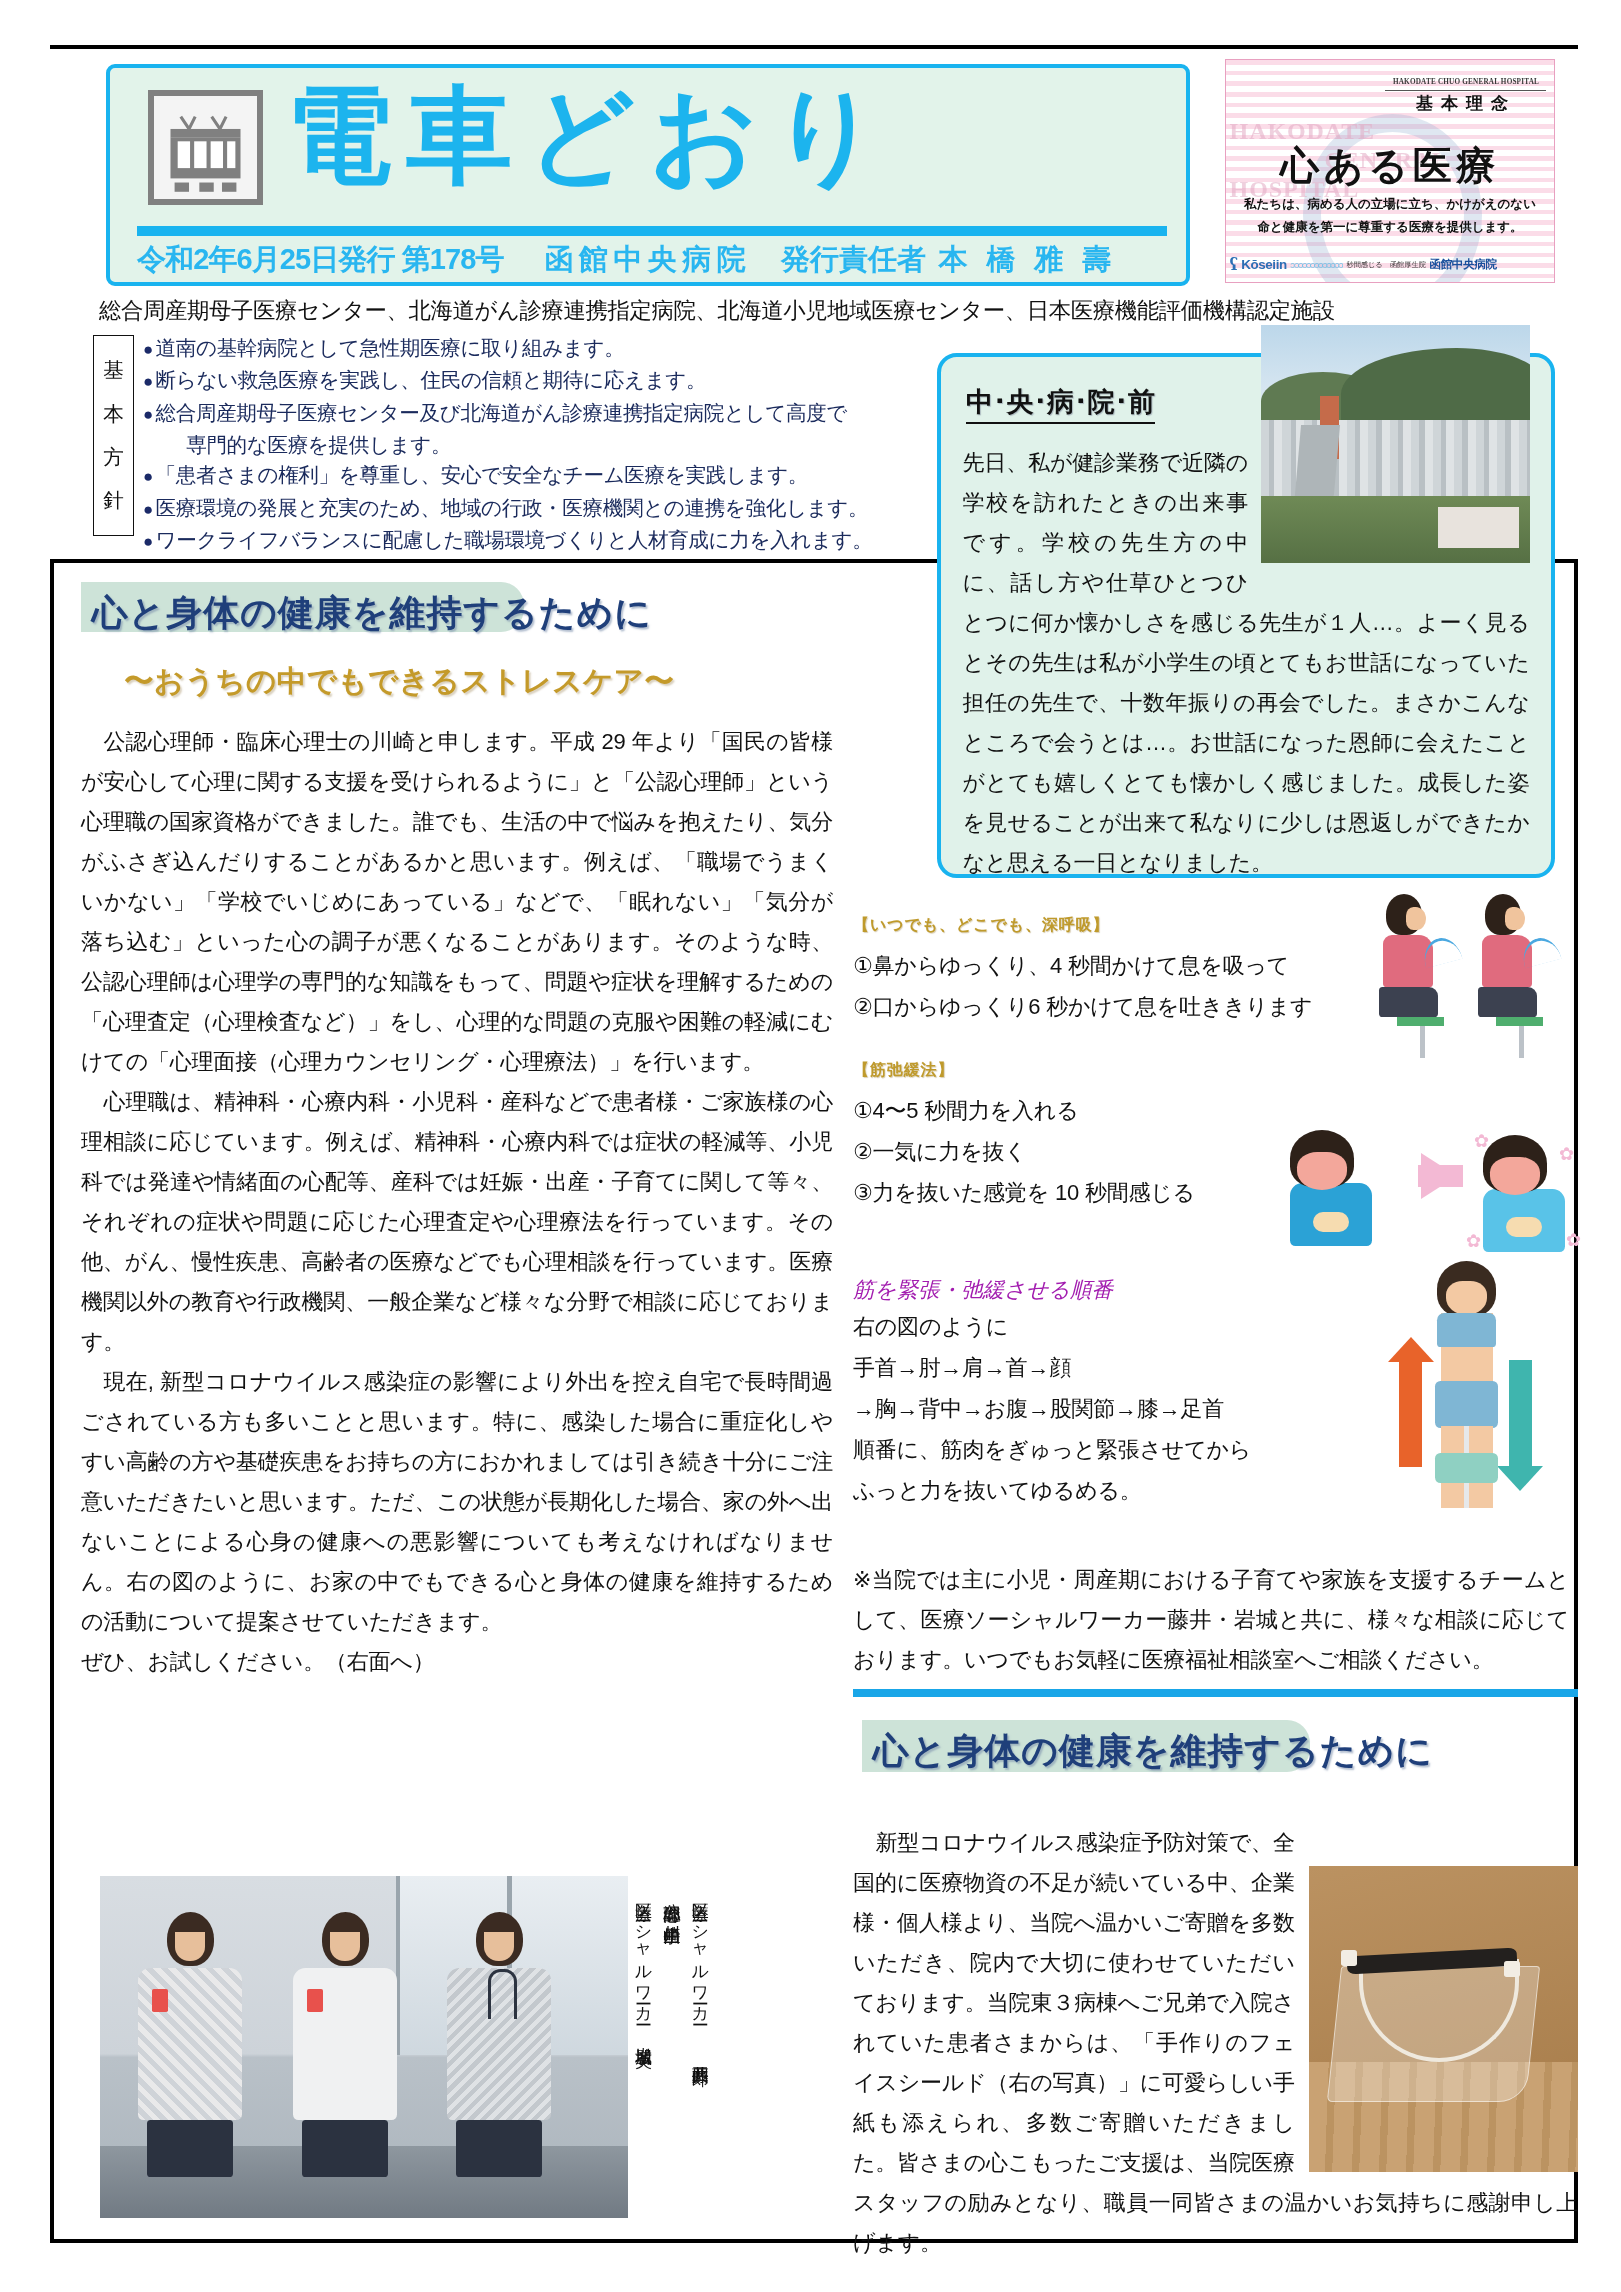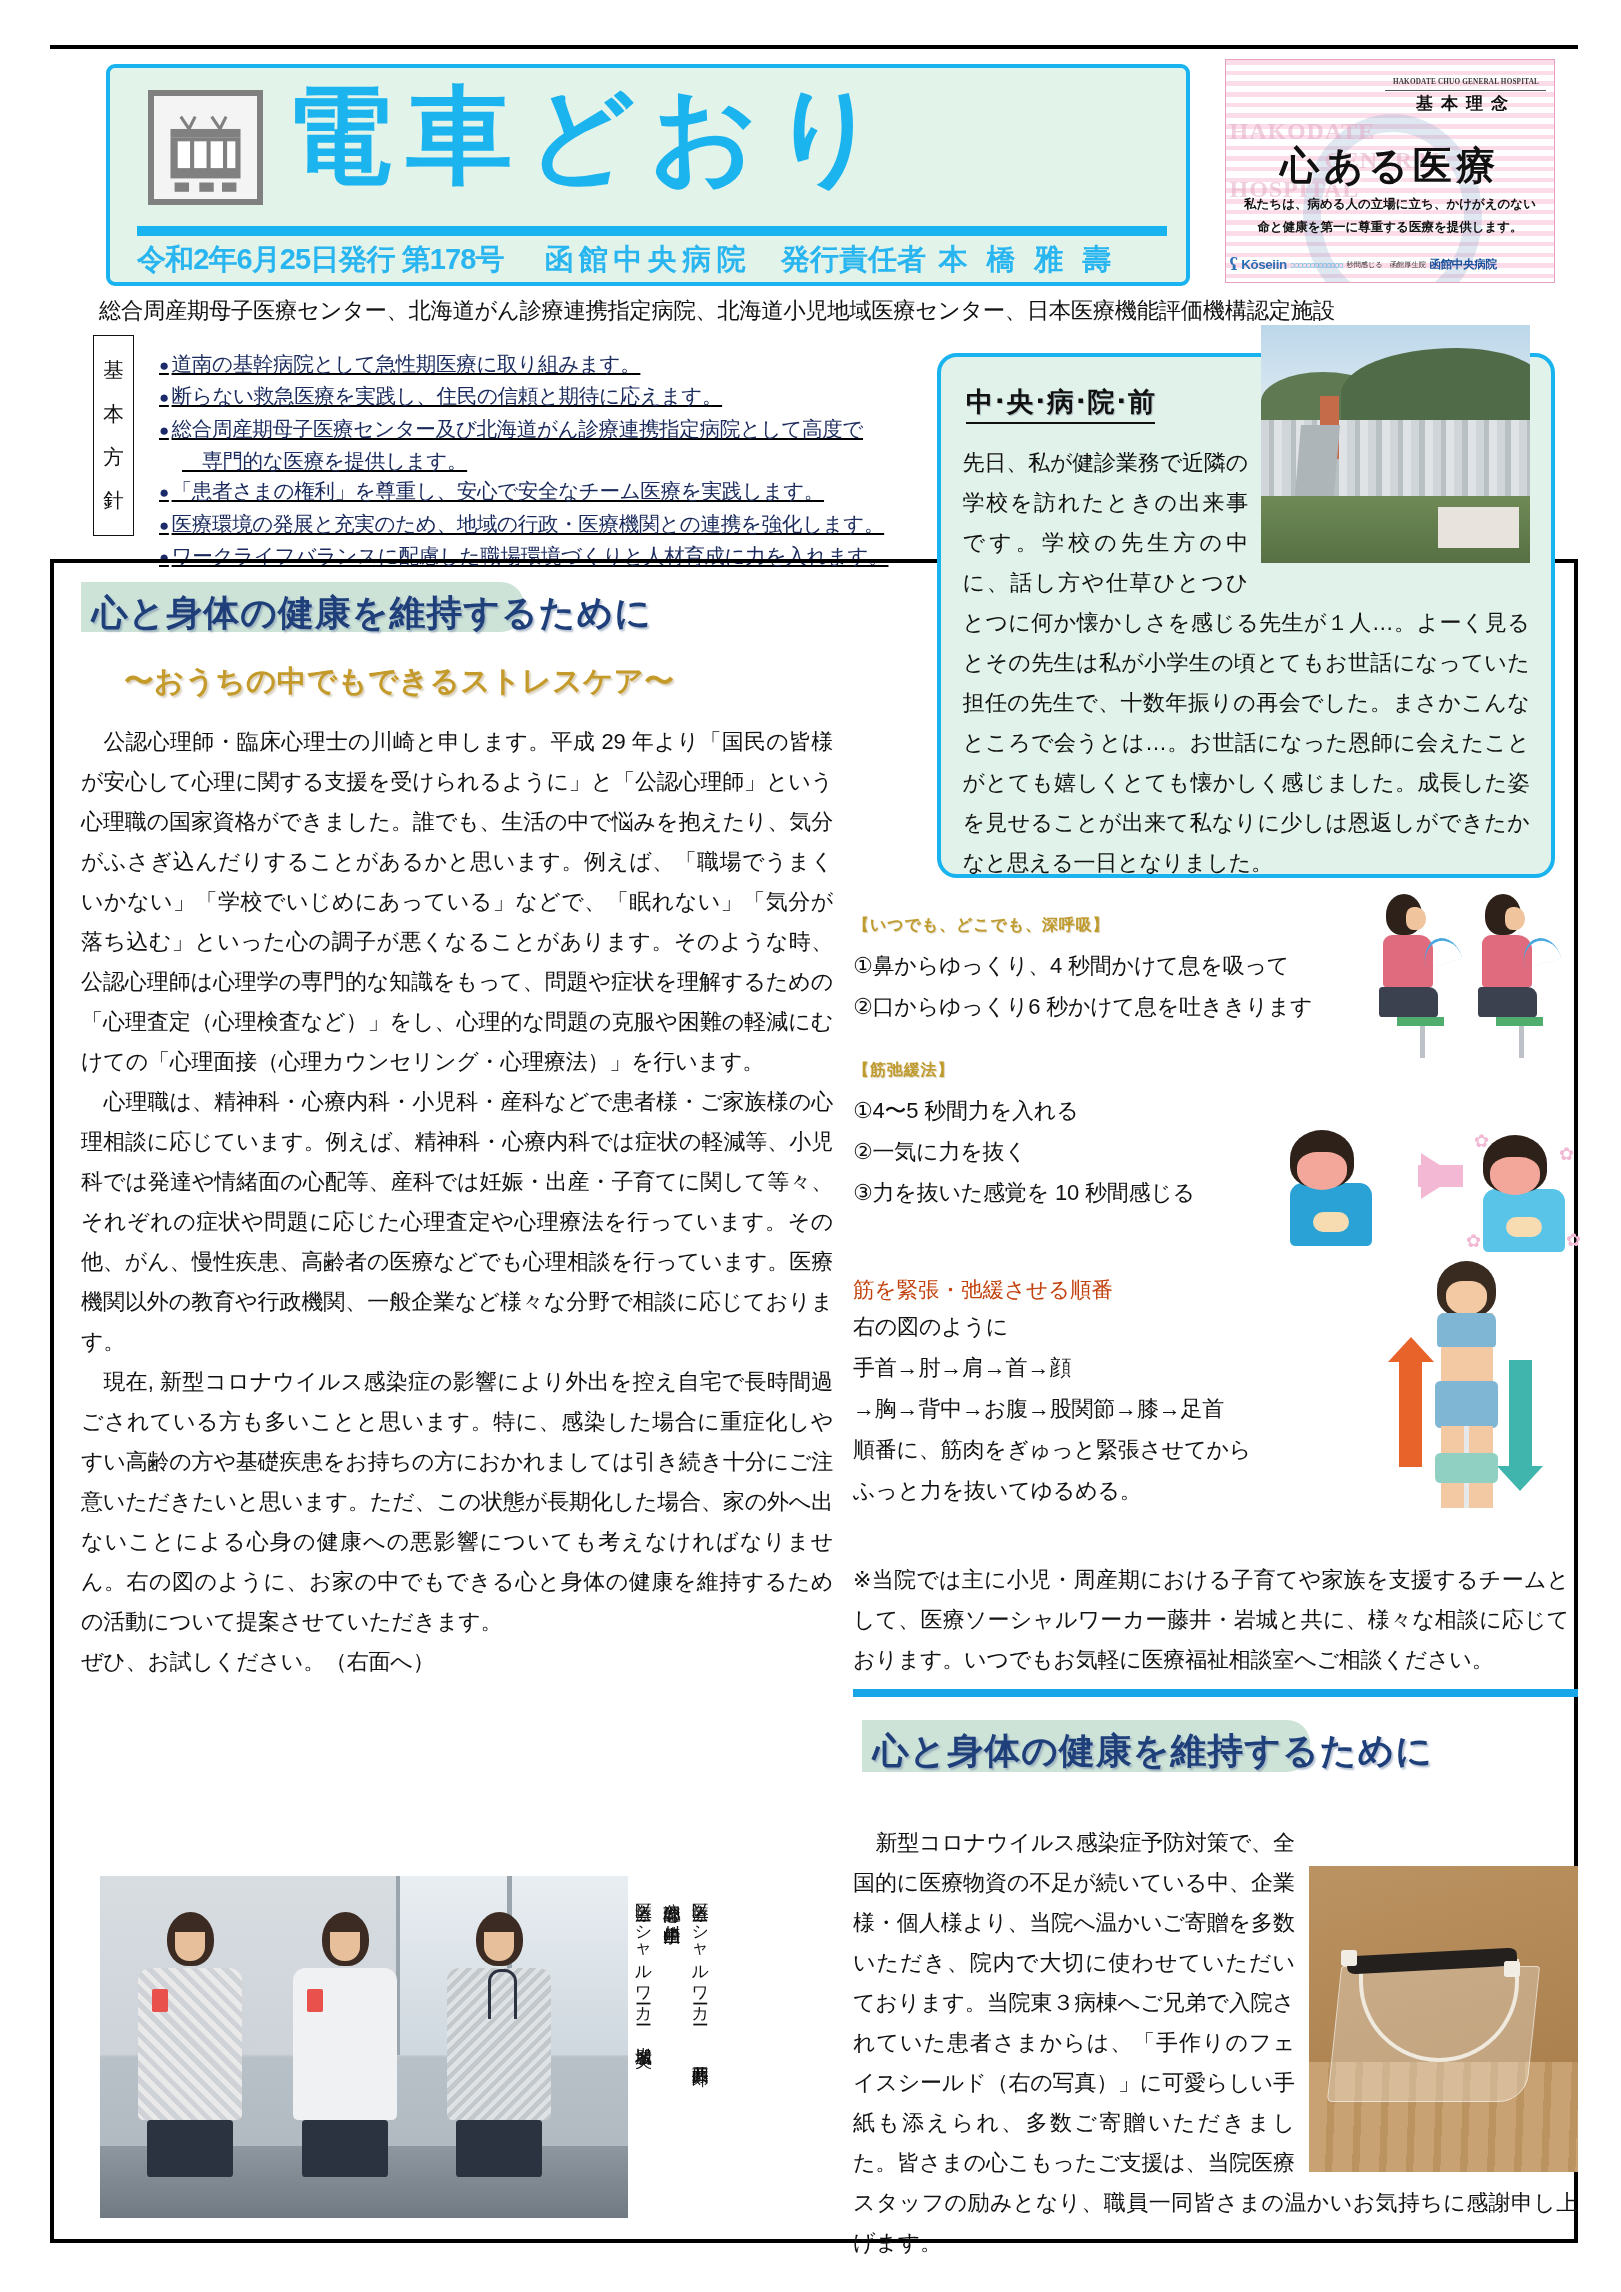--- a/index.html
+++ b/index.html
@@ -252,21 +252,21 @@
     list-style: none;
     font-size: 20.6px;
     line-height: 29.6px;
     color: #1a2a5c;
     letter-spacing: -0.4px;
     margin: 0 0 0.9px 0;
     text-indent: -23px;
     padding-left: 23px;
     white-space: pre-wrap;
   }
-  .policy-list { margin: 16px; padding: 0; text-decoration: underline; }
+  .policy-list { margin: 0; padding: 0; }
   .policy-list li::before {
     content: "\25CF";
     color: #1b2a68;
     font-size: 17px;
     margin-right: 2.7px;
   }
 
   
   .mid-rule {
     position: absolute;
@@ -483,23 +483,24 @@
     text-shadow: 0.9px 0.9px 0.9px rgba(180,160,110,0.5);
   }
   .sec-line {
     font-size: 22px;
     line-height: 41px;
     color: #111;
     letter-spacing: -0.2px;
   }
   .sec-head-orange {
     font-size: 21.5px;
-    color: #c2410c;
+    color: #a21caf;
     margin: 0 0 1.8px 0;
     letter-spacing: 0px;
+    font-style: italic;
   }
   .note-p {
     position: absolute;
     left: 853px; top: 1560px;
     width: 716px;
     font-size: 22px;
     line-height: 40px;
     color: #111;
     text-align: justify;
     text-justify: inter-character;

